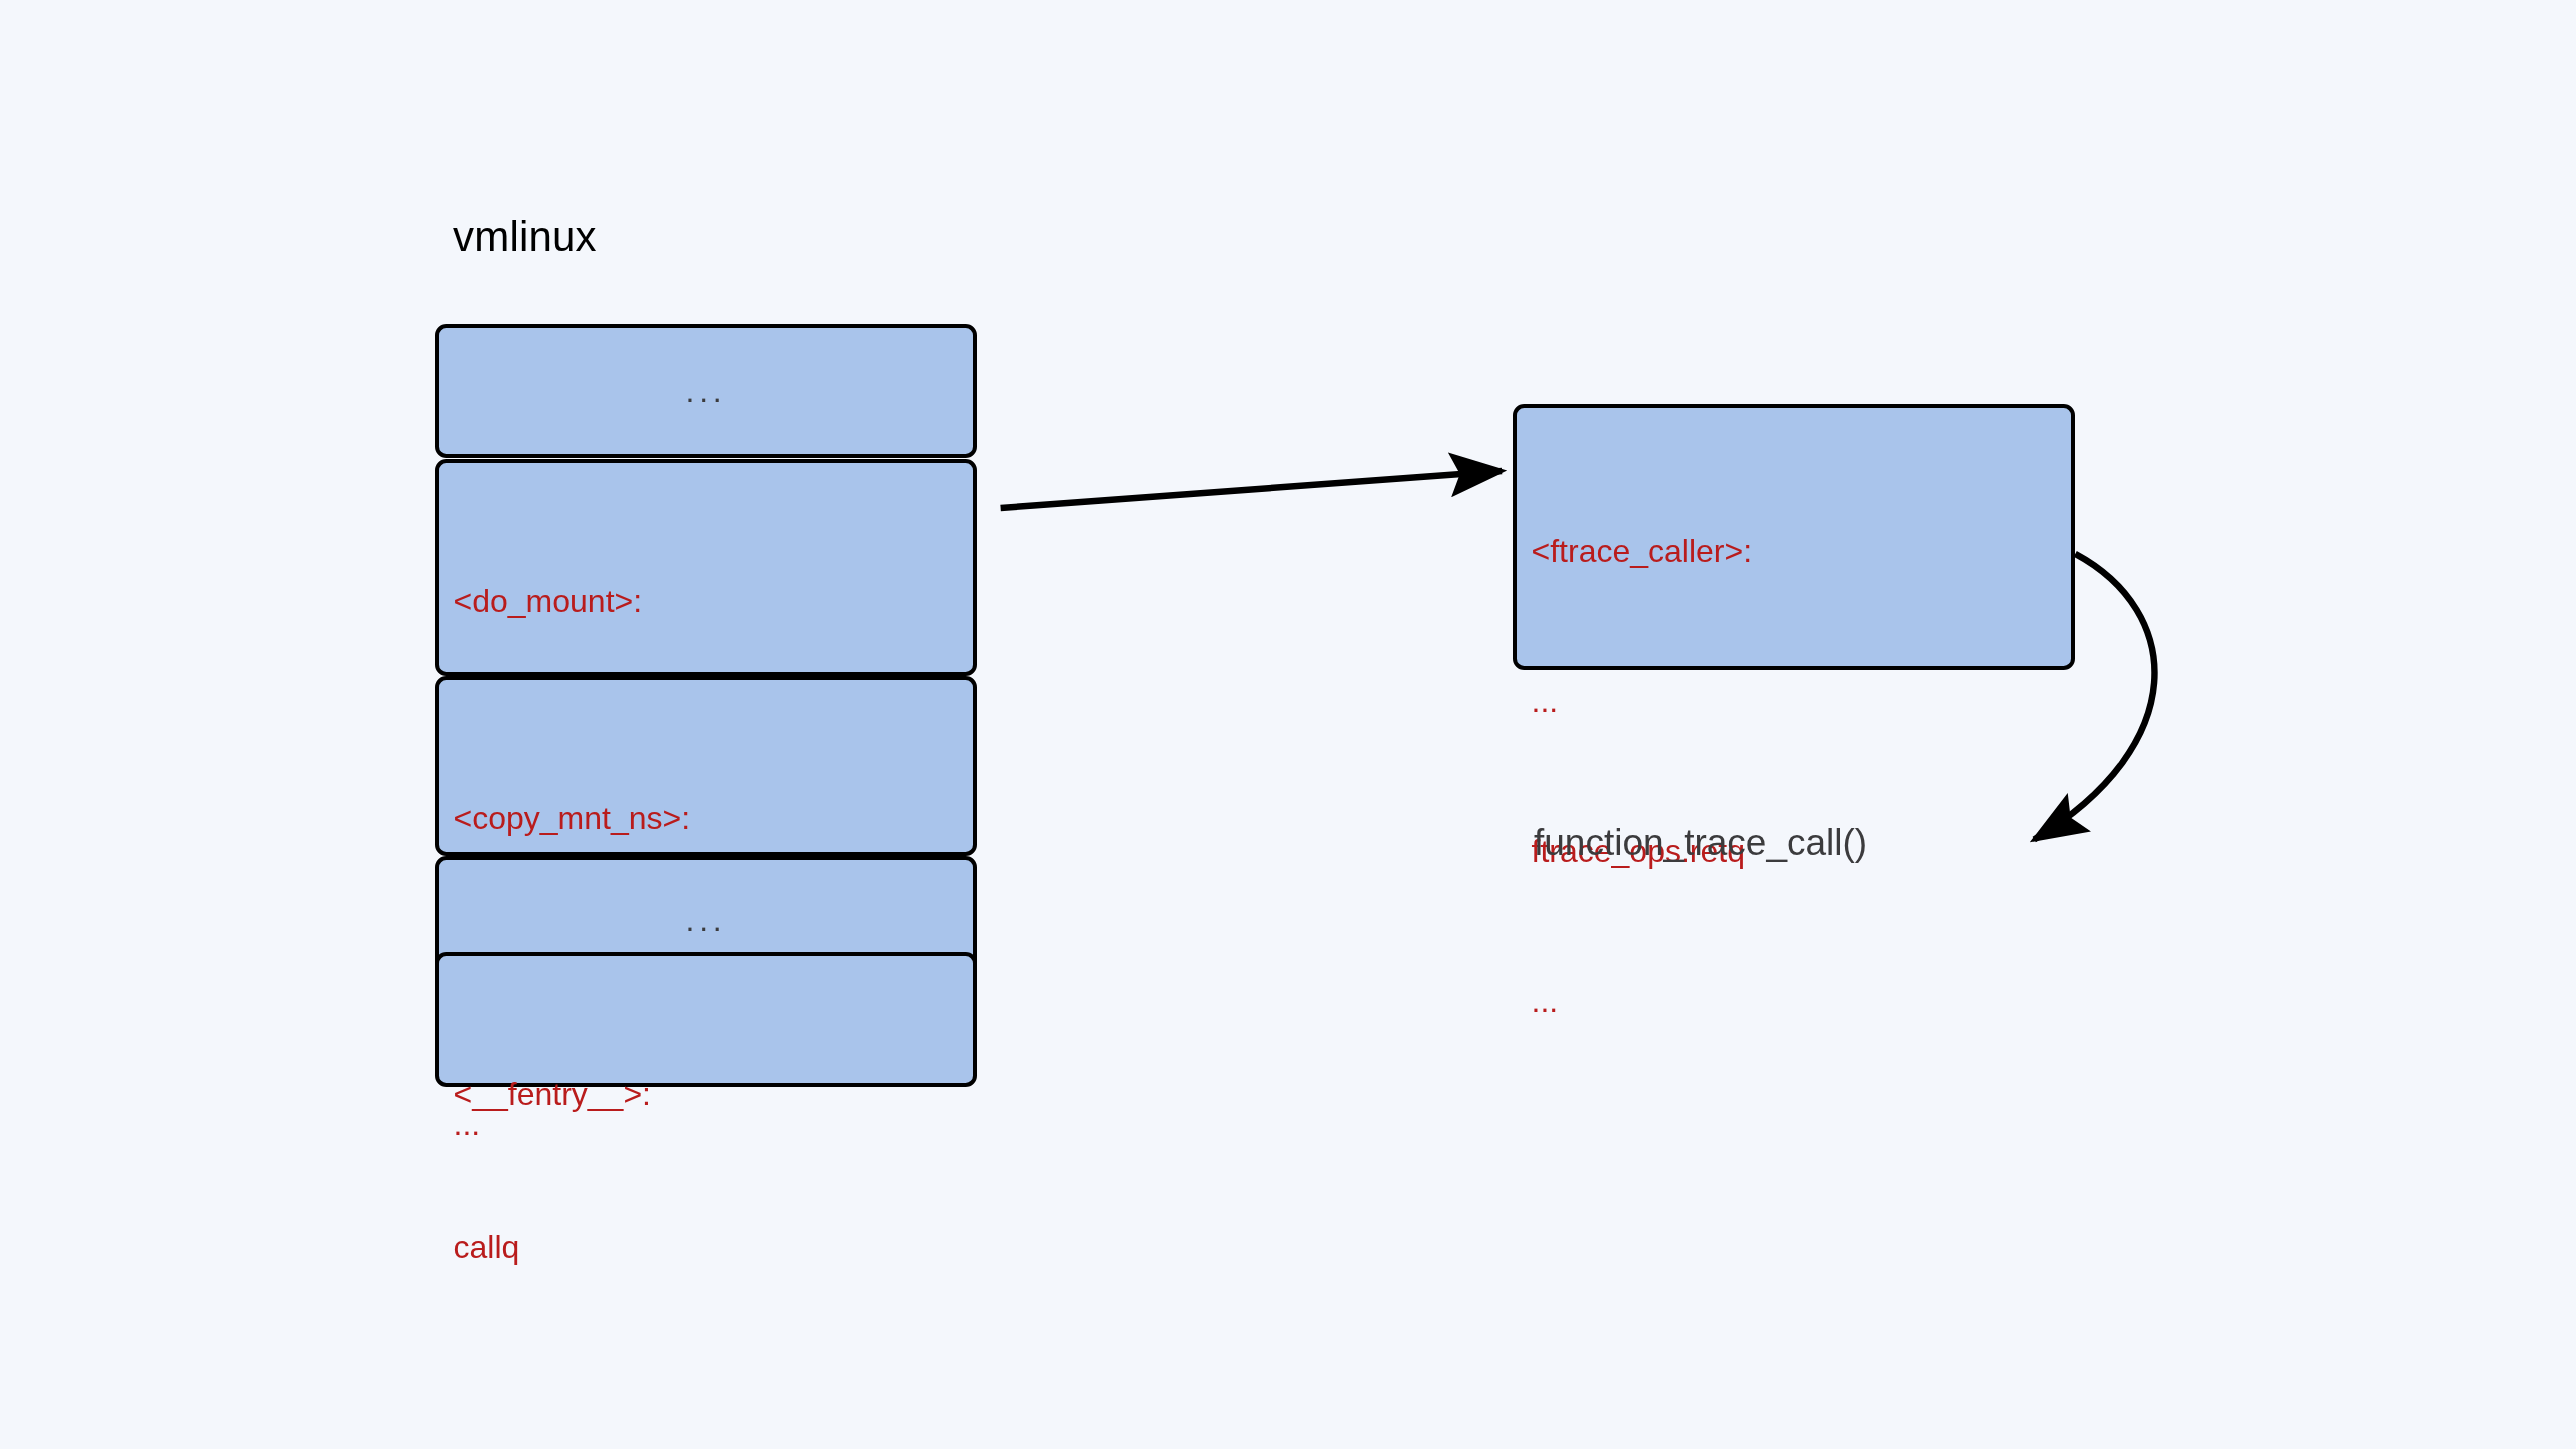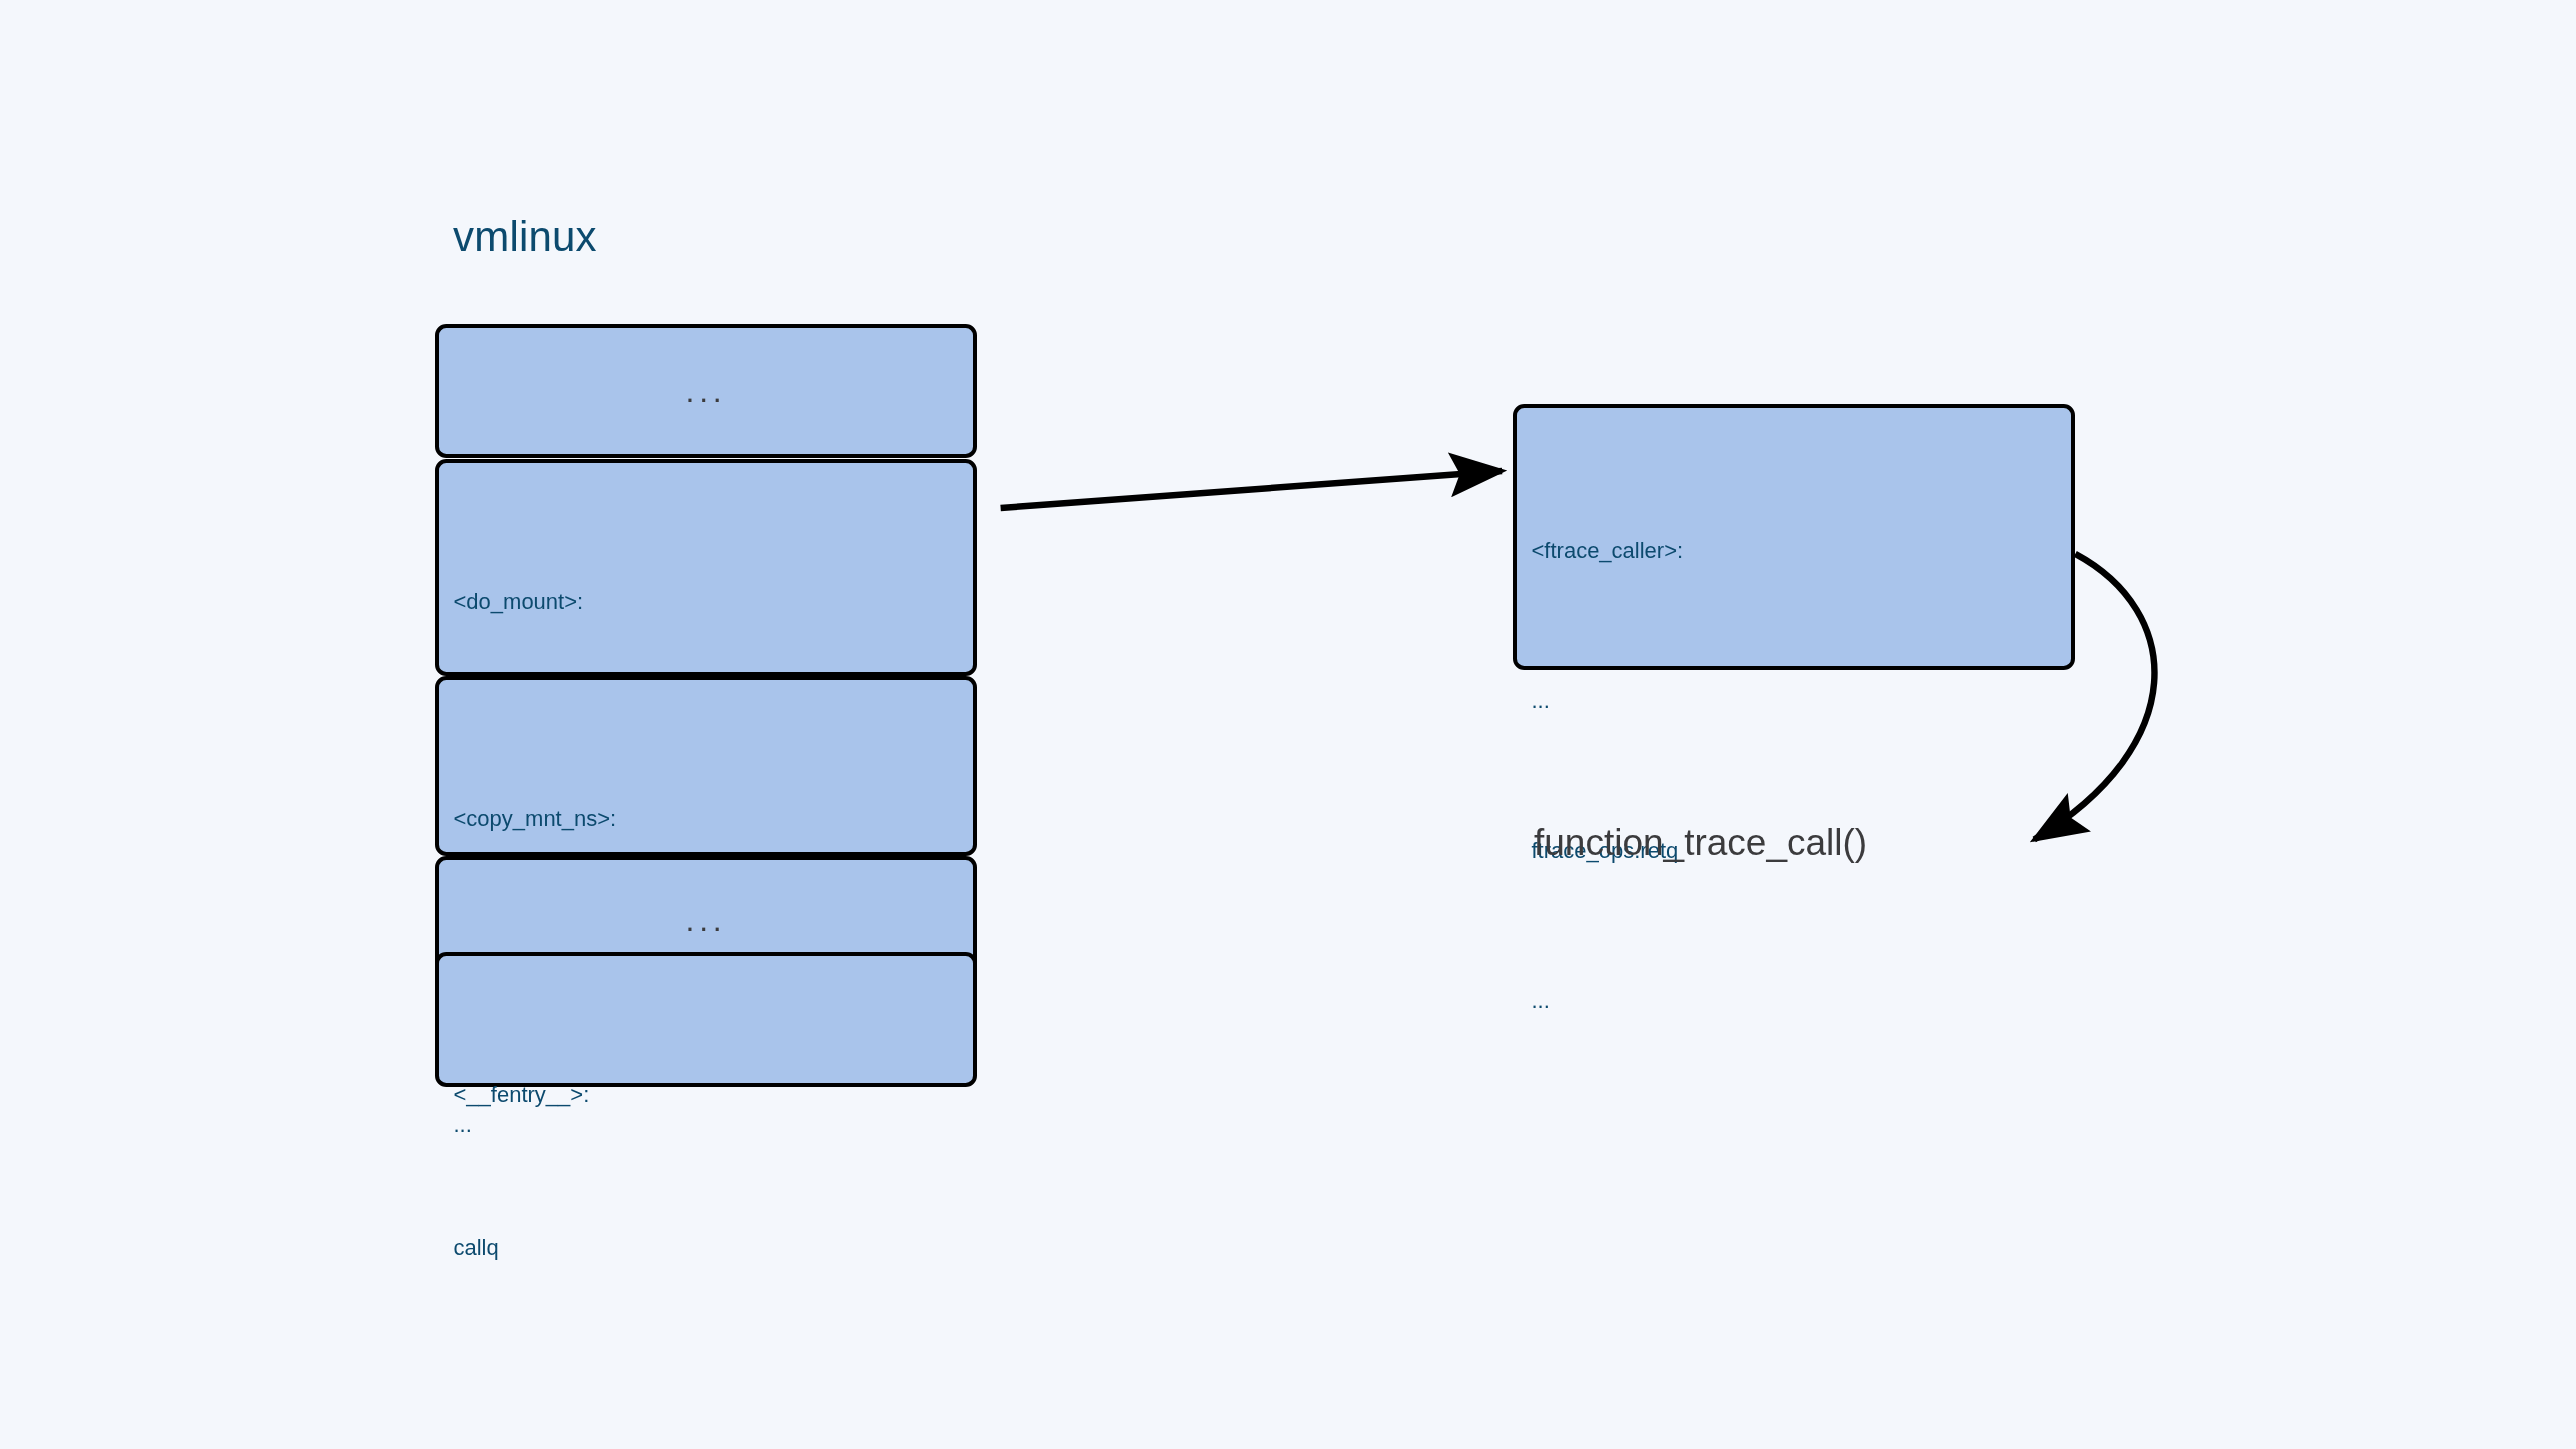--- a/index.html
+++ b/index.html
@@ -16,21 +16,21 @@
     font-family: "Liberation Sans", "DejaVu Sans", sans-serif;
   }
 
   
   .diagram-title {
     position: absolute;
     left: 453px;
     top: 216px;
     font-size: 42px;
     line-height: 1;
-    color: #0c4a6e;
+    color: #000000;
     letter-spacing: 0.2px;
     white-space: nowrap;
     text-align: right;
   }
 
   
   .node {
     position: absolute;
     box-sizing: border-box;
     background: #A9C4EB;
@@ -42,23 +42,23 @@
   .stack-box {
     left: 435px;
     width: 542px;
   }
 
   .node-lines {
     position: absolute;
     left: 14.5px;
     right: 11.3px;
     top: 11.3px;
-    font-size: 22px;
+    font-size: 32px;
     line-height: 51px;
-    color: #0c4a6e;
+    color: #b91c1c;
     white-space: pre;
   }
   .node-lines .ln {
     display: block;
     white-space: pre;
   }
 
   
   .ellipsis-box .dots {
     position: absolute;

